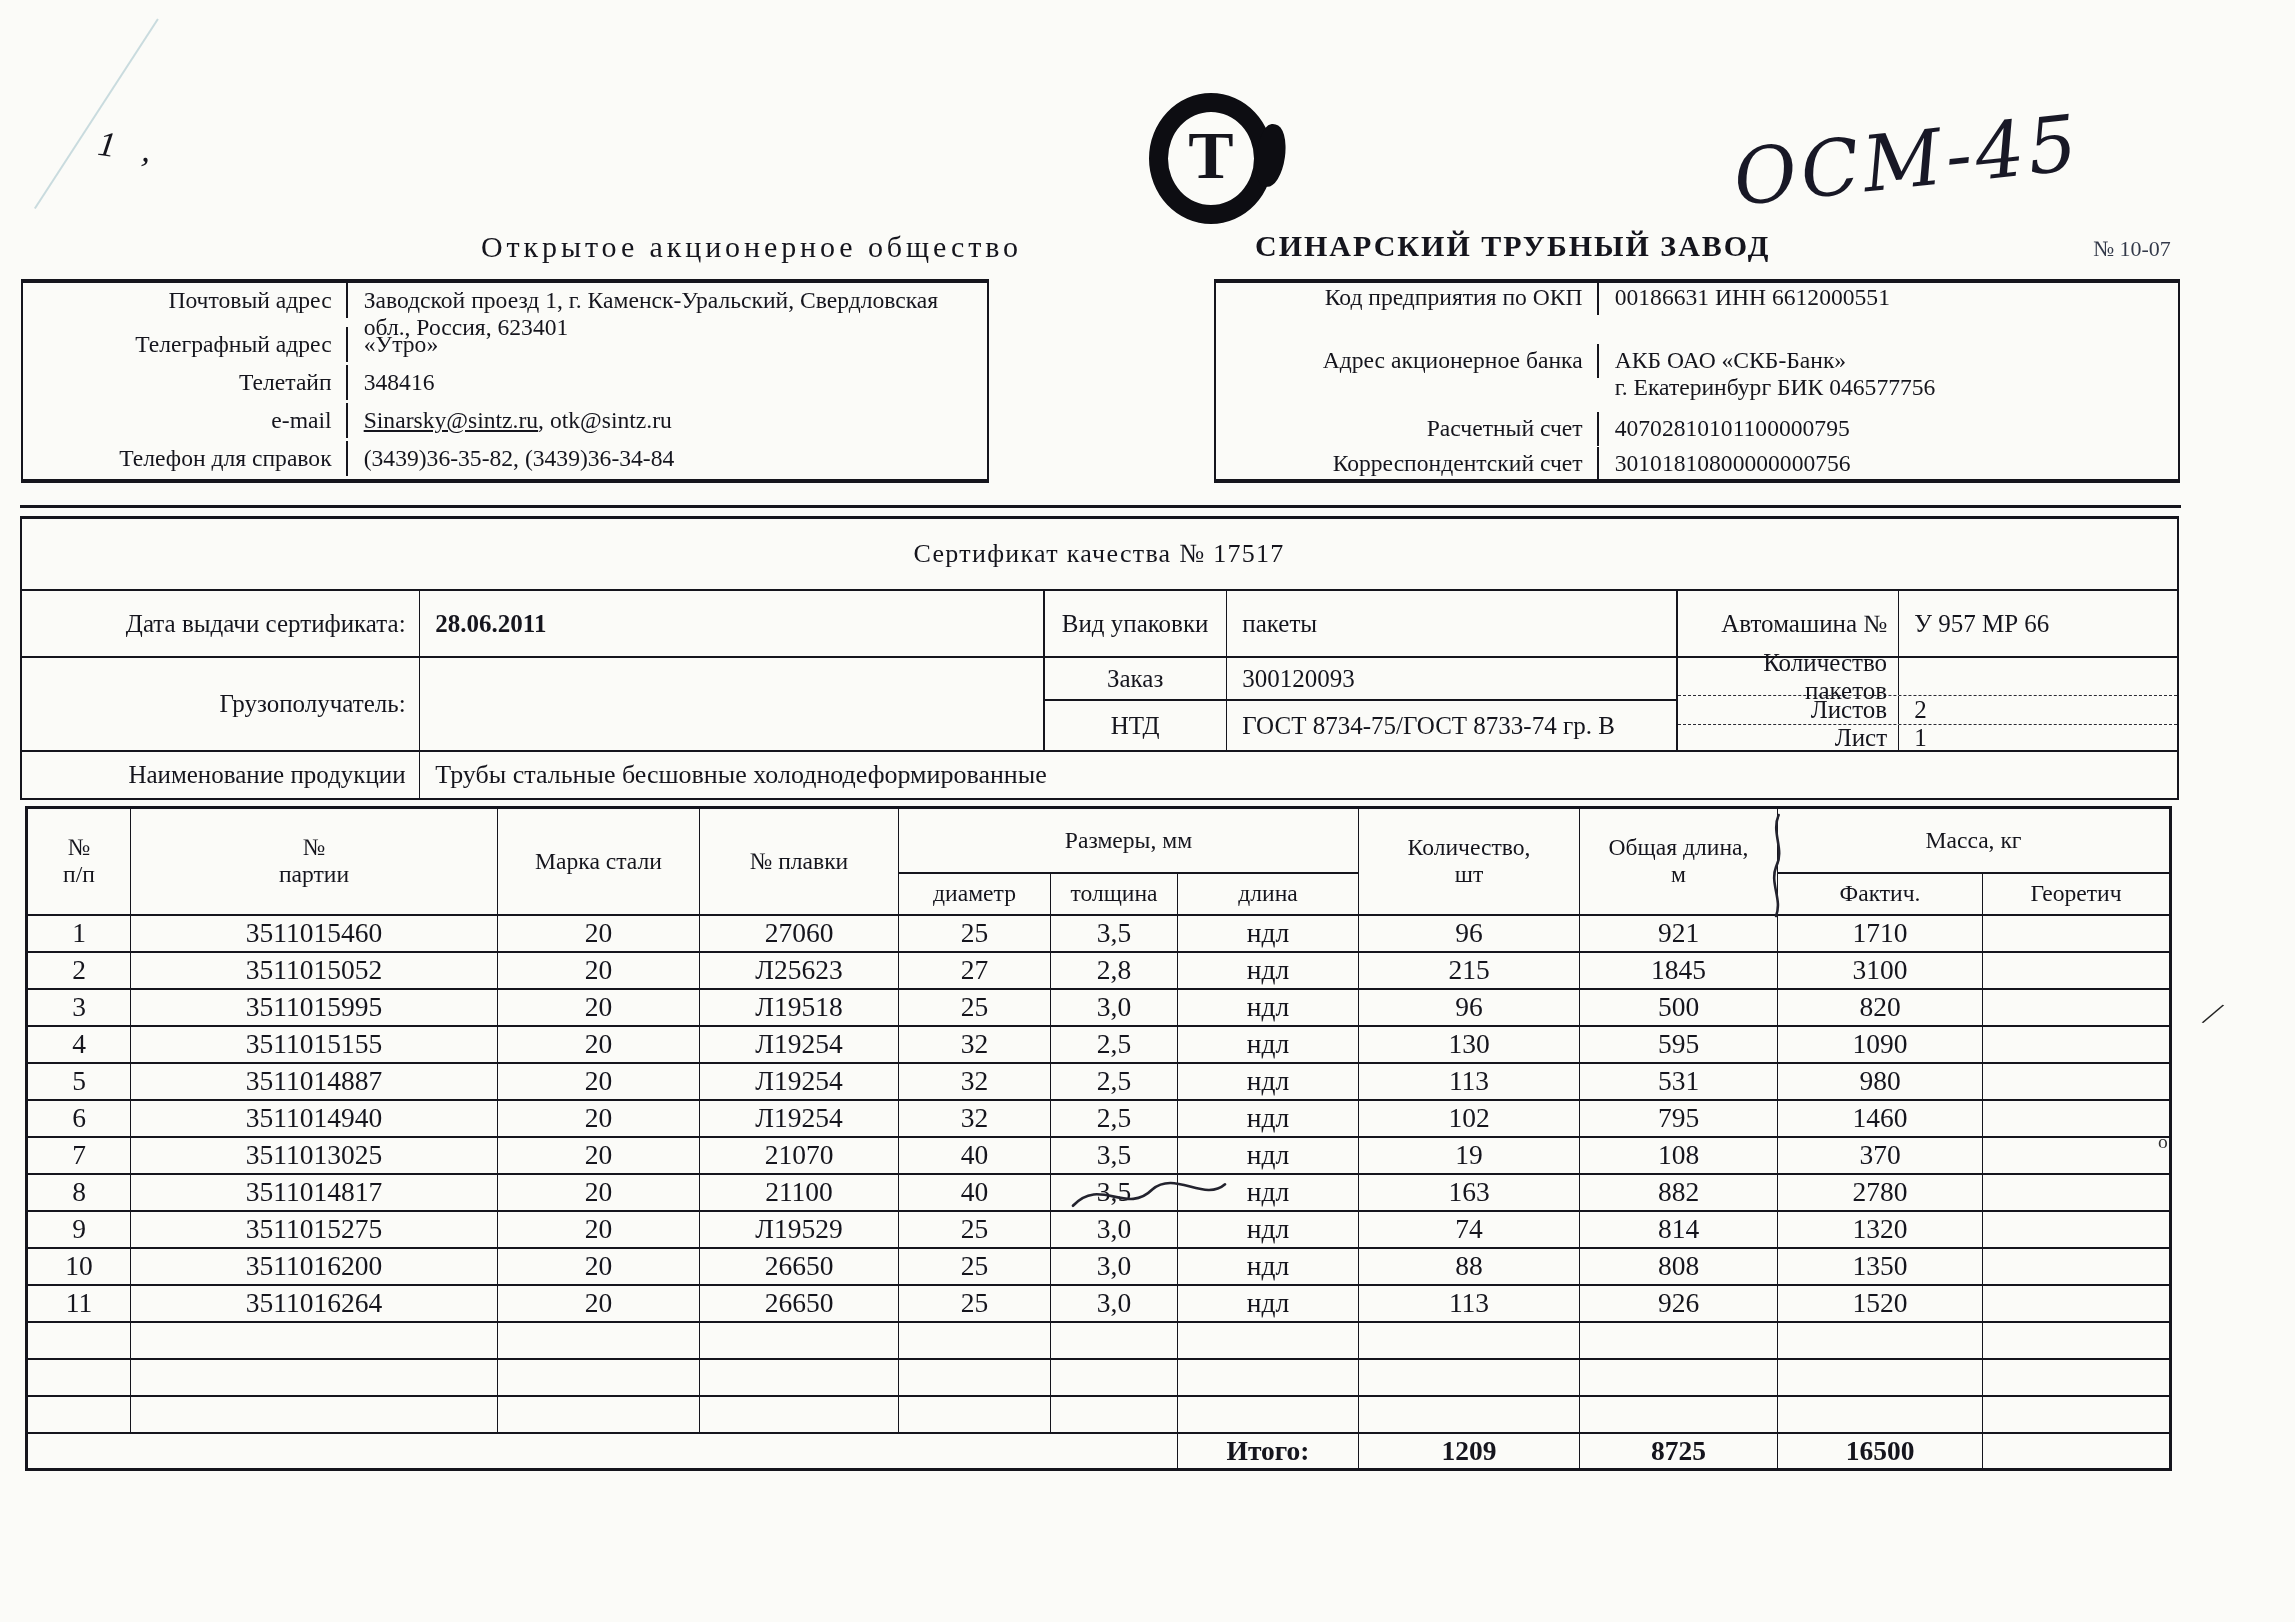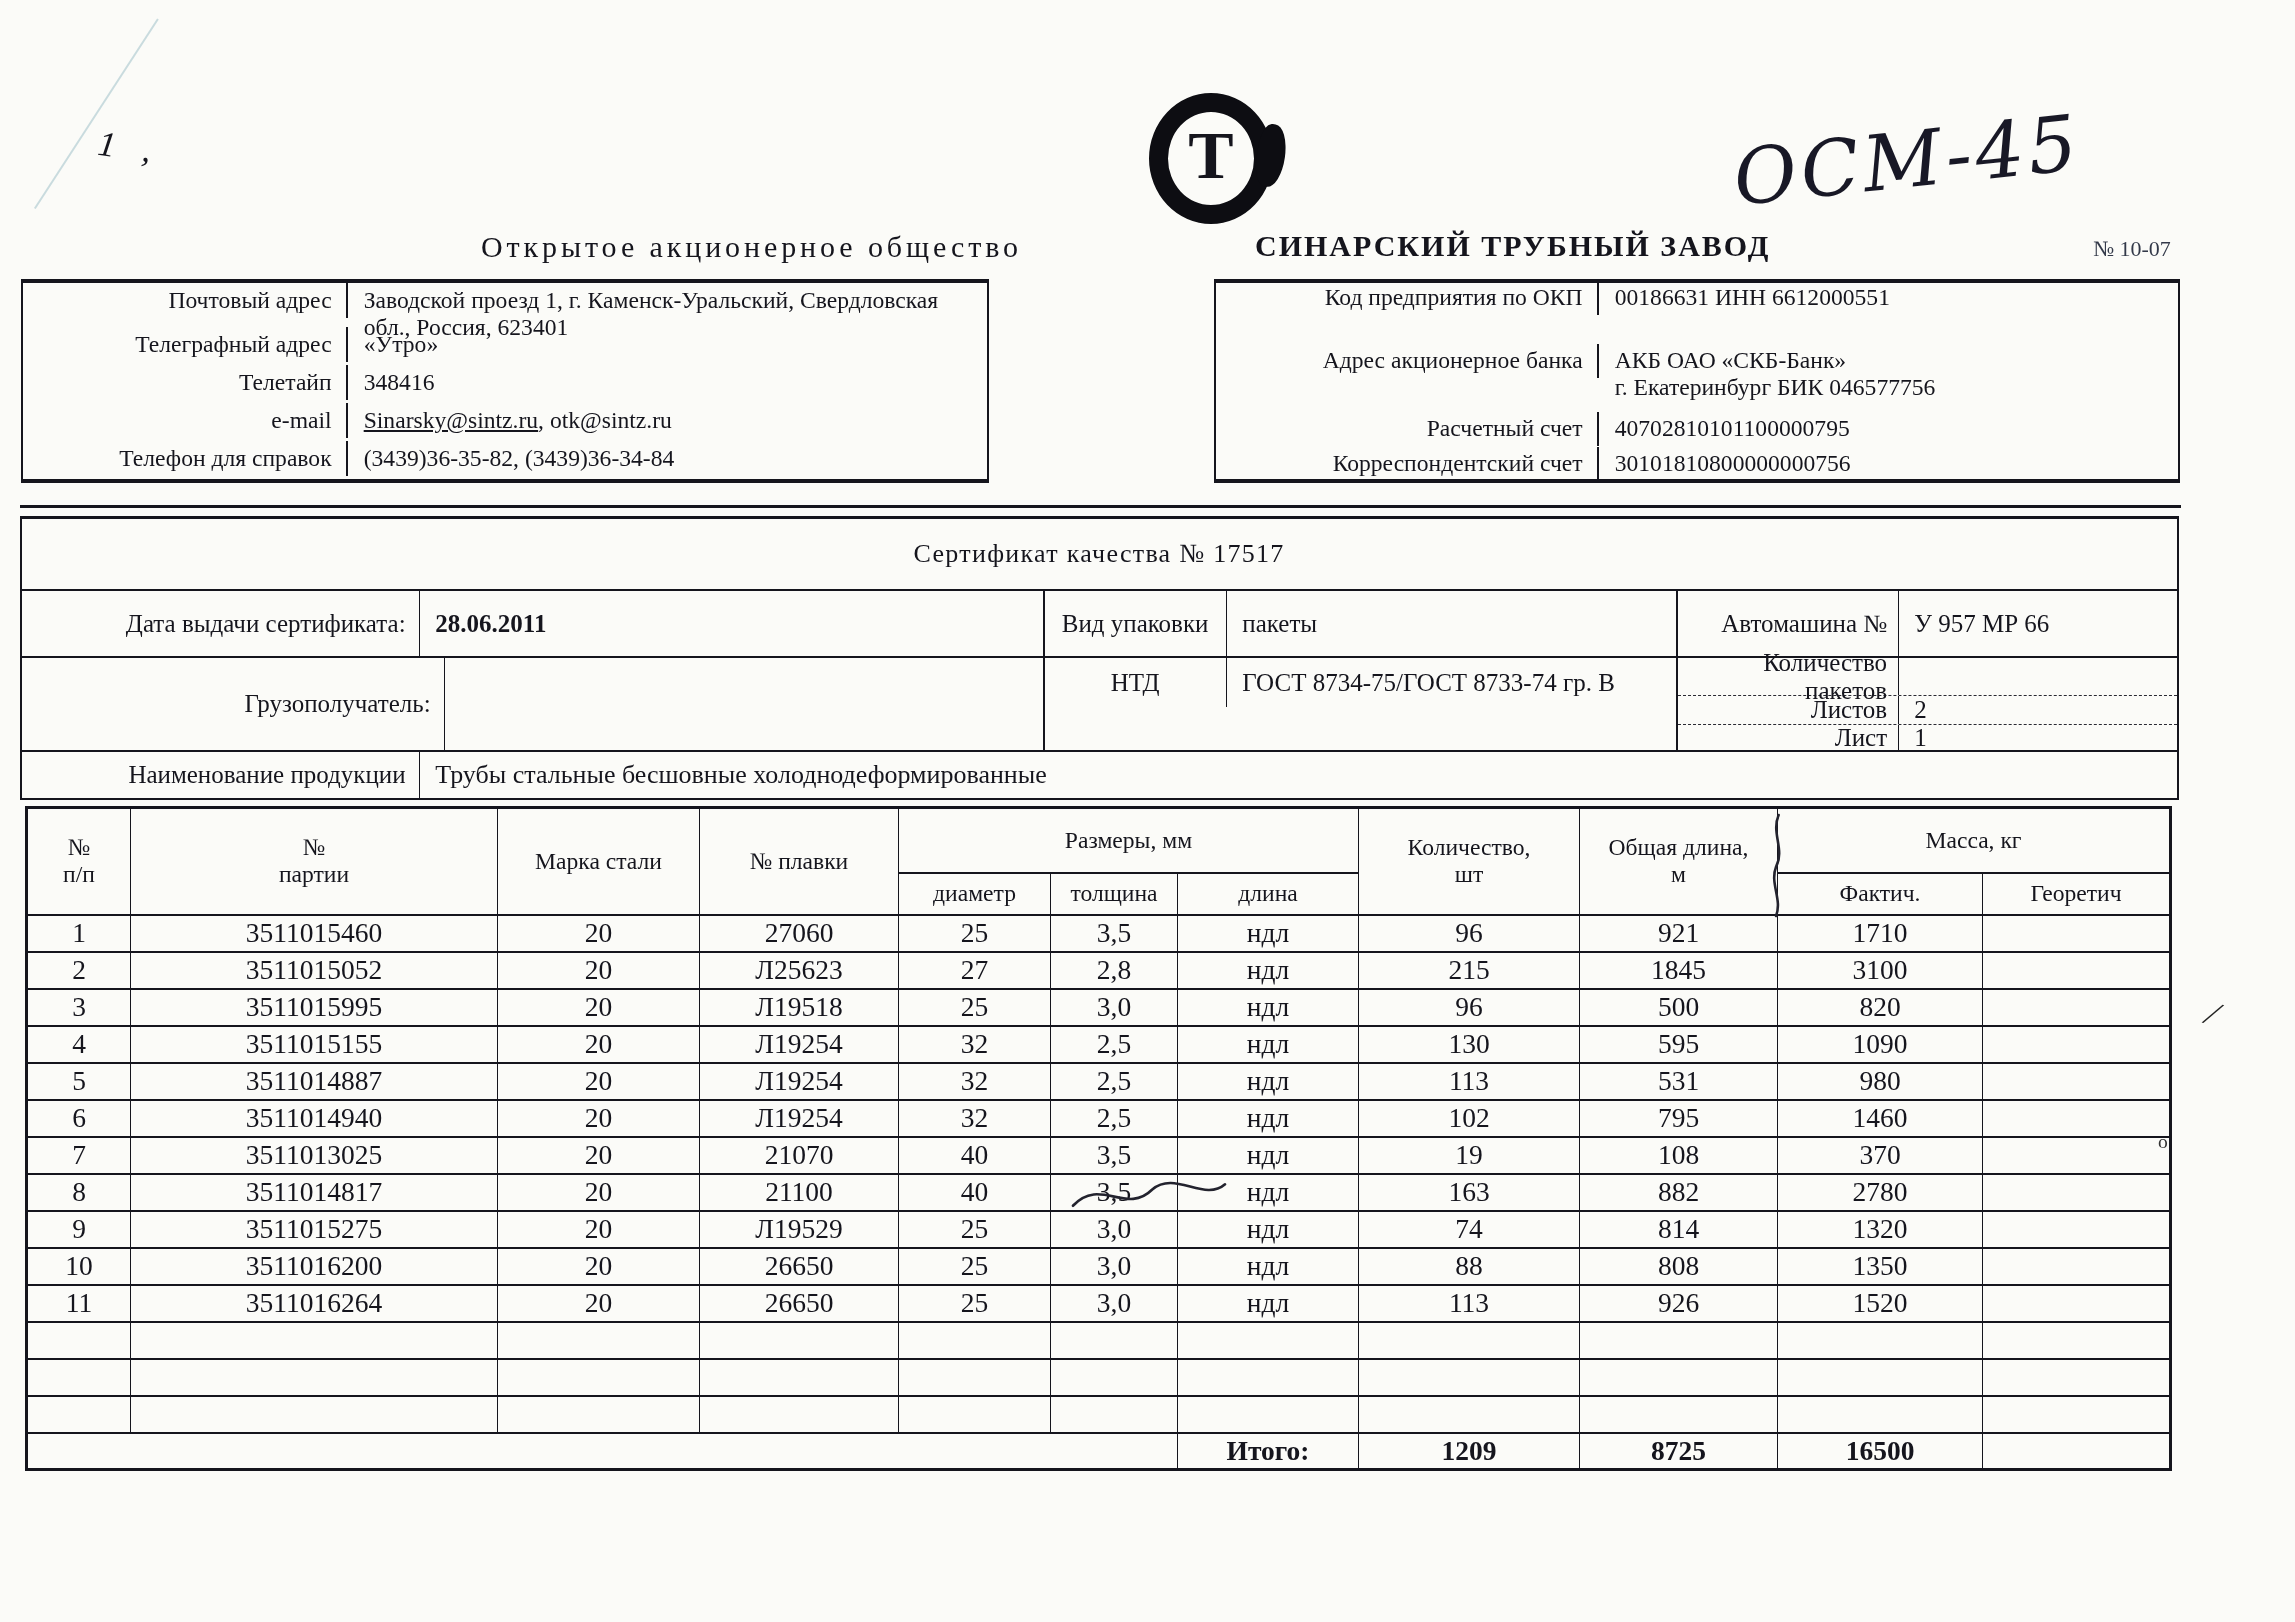--- a/index.html
+++ b/index.html
@@ -58,21 +58,21 @@
   .cg2{width:633px;border-right:2px solid #15151d;}
   .cg3{flex:1;}
   .crow{display:flex;box-sizing:border-box;align-items:center;}
   .crow .cl{box-sizing:border-box;height:100%;display:flex;align-items:center;border-right:1.3px solid #15151d;}
   .cg1 .cl{width:398px;justify-content:flex-end;padding-right:13px;text-align:right;}
   .cg2 .cl{width:182px;justify-content:center;text-align:center;}
   .cg3 .cl{width:221px;justify-content:flex-end;padding-right:10.5px;text-align:right;}
   .crow .cv{flex:1;padding-left:15.7px;}
   .bb3{border-bottom:2px solid #15151d;}
   .bb2d{border-bottom:1.3px dashed #2a2a33;}
-  .g1r1{height:67px;} .g1r2{height:92px;margin-left:25px;}
+  .g1r1{height:67px;} .g1r2{height:92px;}
   .g2r1{height:67px;} .g2r2{height:43px;} .g2r3{height:49px;}
   .g3r1{height:67px;} .g3r2{height:38px;} .g3r3{height:29px;} .g3r4{height:25px;}
   .bold{font-weight:bold;}
   .cert-product-row{border-top:2.6px solid #15151d;height:48px;display:flex;align-items:center;box-sizing:border-box;}
   .cert-product-row .cl{width:398px;height:100%;display:flex;align-items:center;justify-content:flex-end;
                         padding-right:13px;border-right:1.3px solid #15151d;box-sizing:border-box;text-align:right;}
   .cert-product-row .cv{flex:1;padding-left:15.7px;font-size:26px;}
 
   
   table.main{position:absolute;left:25px;top:806px;width:2142px;border-collapse:collapse;
@@ -170,20 +170,24 @@
         </div>
         <div class="crow g1r2">
           <div class="cl">Грузополучатель:</div>
           <div class="cv"></div>
         </div>
       </div>
       <div class="cg cg2">
         <div class="crow g2r1 bb3">
           <div class="cl">Вид упаковки</div>
           <div class="cv">пакеты</div>
+        </div>
+        <div class="crow g2r2 bb3">
+          <div class="cl">Заказ</div>
+          <div class="cv">300120093</div>
         </div>
         <div class="crow g2r3">
           <div class="cl">НТД</div>
           <div class="cv">ГОСТ 8734-75/ГОСТ 8733-74 гр. В</div>
         </div>
       </div>
       <div class="cg cg3">
         <div class="crow g3r1 bb3">
           <div class="cl">Автомашина №</div>
           <div class="cv">У 957 МР 66</div>

